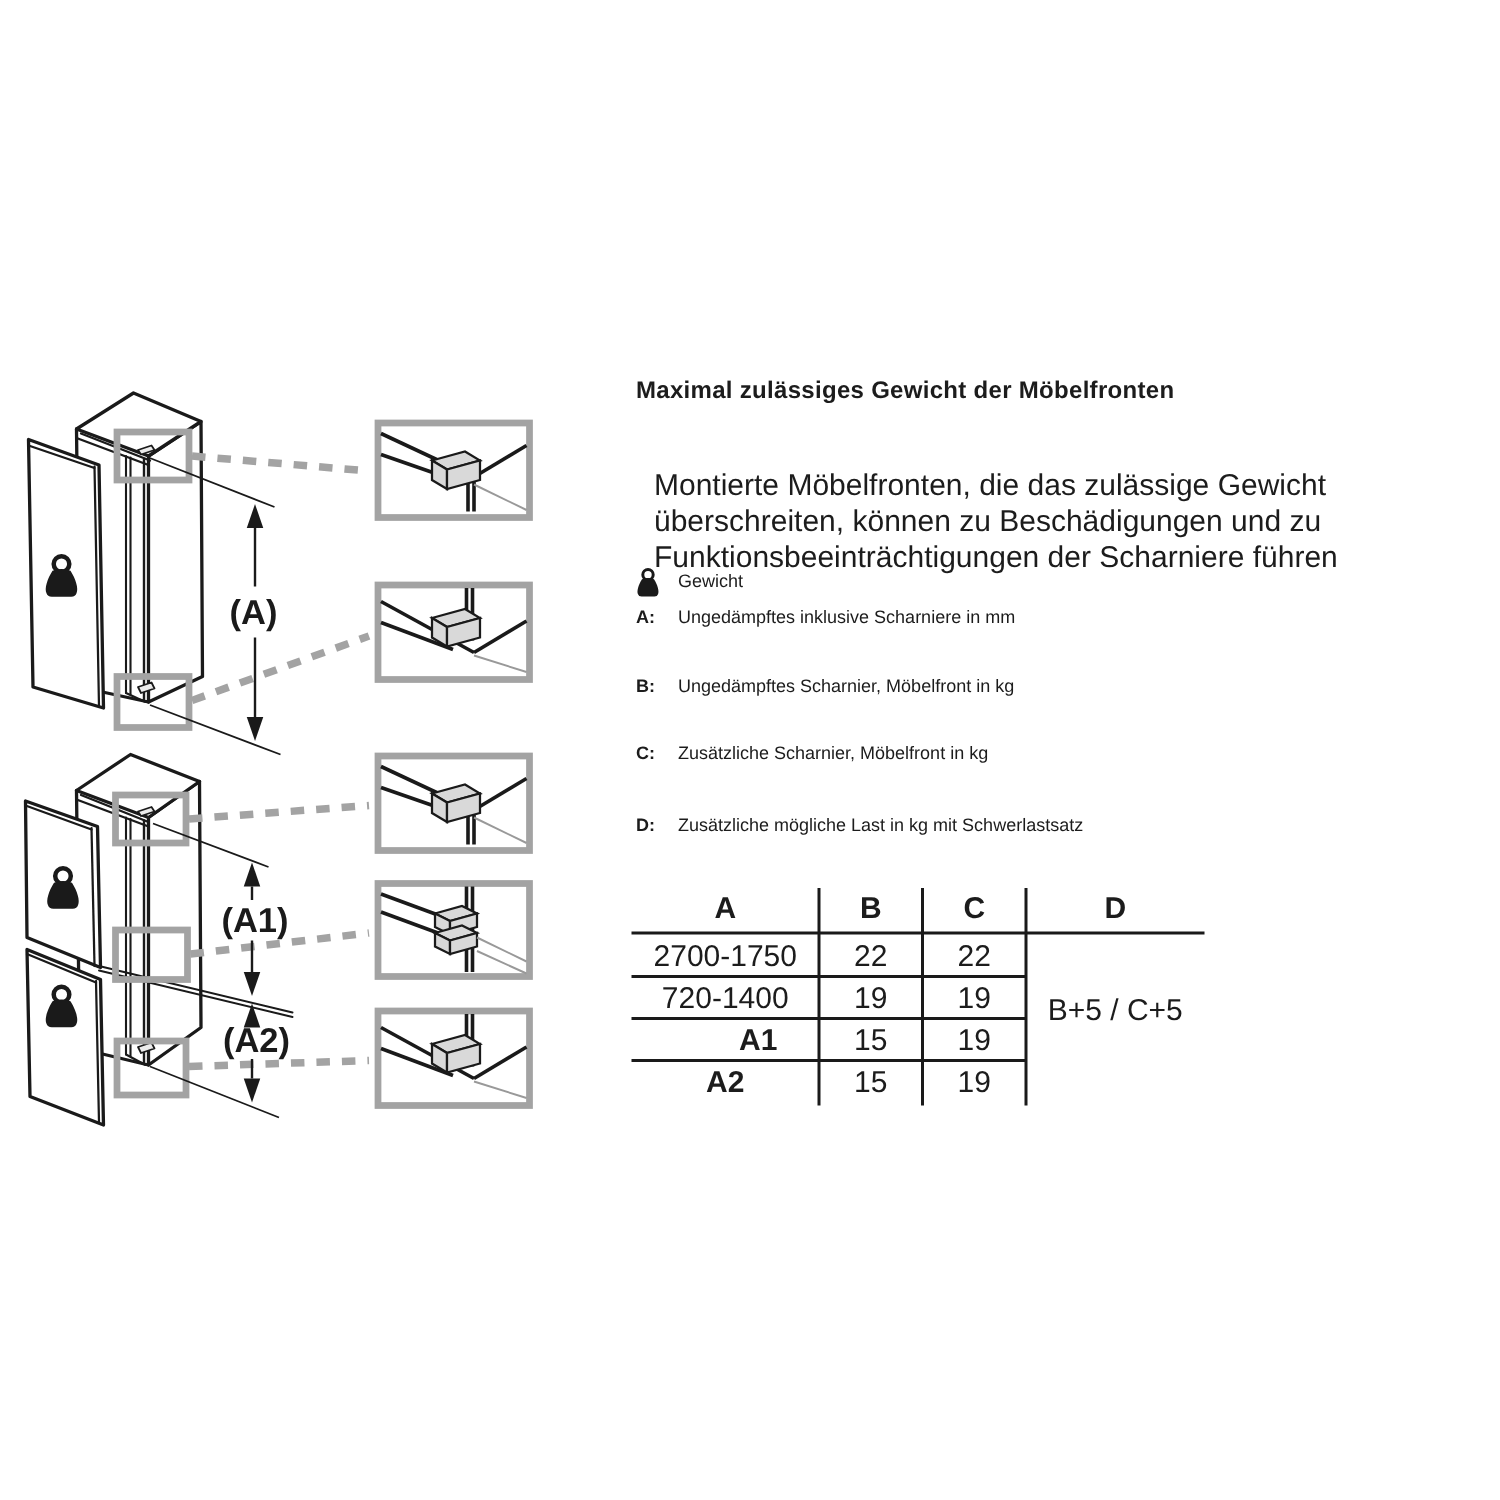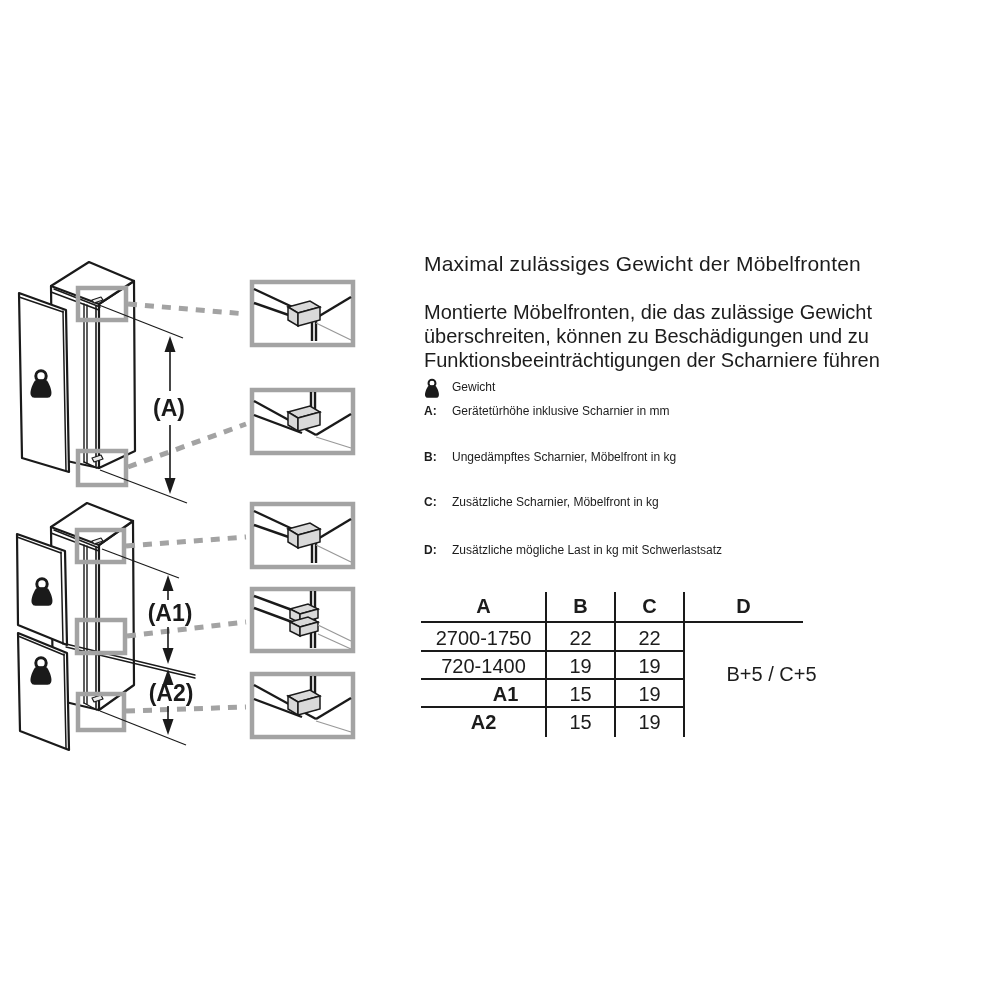--- a/index.html
+++ b/index.html
@@ -3,24 +3,24 @@
 <meta charset="utf-8">
 <style>
   html,body { margin:0; padding:0; }
   body {
     width:1000px; height:1000px; background:#ffffff; position:relative;
     font-family:"Liberation Sans", sans-serif; color:#1c1c1c; overflow:hidden;
   }
   #diagram-svg { position:absolute; left:0; top:0; }
   .page-title {
     position:absolute; left:424px; top:252px; margin:0;
-    font-size:21px; font-weight:normal; white-space:nowrap; letter-spacing:.2px;
+    font-size:16px; font-weight:bold; white-space:nowrap; letter-spacing:.2px;
   }
   .intro {
-    position:absolute; left:424px; top:300px; margin:0;
+    position:absolute; left:424px; top:300px; margin:12px;
     font-size:20px; line-height:24px; width:508px;
   }
   .legend-line {
     position:absolute; left:424px; display:flex; align-items:flex-start;
     font-size:12px; line-height:24px; white-space:nowrap;
   }
   .legend-key { font-weight:bold; width:28px; flex:none; }
   .legend-iconbox { width:28px; flex:none; }
   .licon { display:block; margin-top:1px; }
   
@@ -220,21 +220,21 @@
   <span class="legend-iconbox">
     <svg class="licon" width="16" height="23" viewBox="-12 -10.5 24 34">
         <use href="#weight-glyph"></use>
       </svg>
   </span>
   <span>Gewicht</span>
 </div>
 
 <div class="legend-line" style="top:399px;">
   <span class="legend-key">A:</span>
-  <span>Gerätetürhöhe inklusive Scharnier in mm</span>
+  <span>Ungedämpftes inklusive Scharniere in mm</span>
 </div>
 <div class="legend-line" style="top:445px;">
   <span class="legend-key">B:</span>
   <span>Ungedämpftes Scharnier, Möbelfront in kg</span>
 </div>
 <div class="legend-line" style="top:490px;">
   <span class="legend-key">C:</span>
   <span>Zusätzliche Scharnier, Möbelfront in kg</span>
 </div>
 <div class="legend-line" style="top:538px;">
@@ -266,14 +266,14 @@
   <div class="tcell" style="left:615px; width:69px;  top:655px;">19</div>
 
   <div class="tcell bold" style="left:443px; width:125px; top:683px;">A1</div>
   <div class="tcell" style="left:546px; width:69px;  top:683px;">15</div>
   <div class="tcell" style="left:615px; width:69px;  top:683px;">19</div>
 
   <div class="tcell bold" style="left:421px; width:125px; top:711px;">A2</div>
   <div class="tcell" style="left:546px; width:69px;  top:711px;">15</div>
   <div class="tcell" style="left:615px; width:69px;  top:711px;">19</div>
 
-  <div class="tcell" style="left:684px; width:119px; top:663px;margin-left:28px;">B+5 / C+5</div>
+  <div class="tcell" style="left:684px; width:119px; top:663px;">B+5 / C+5</div>
 </div>
 
 </body></html>

